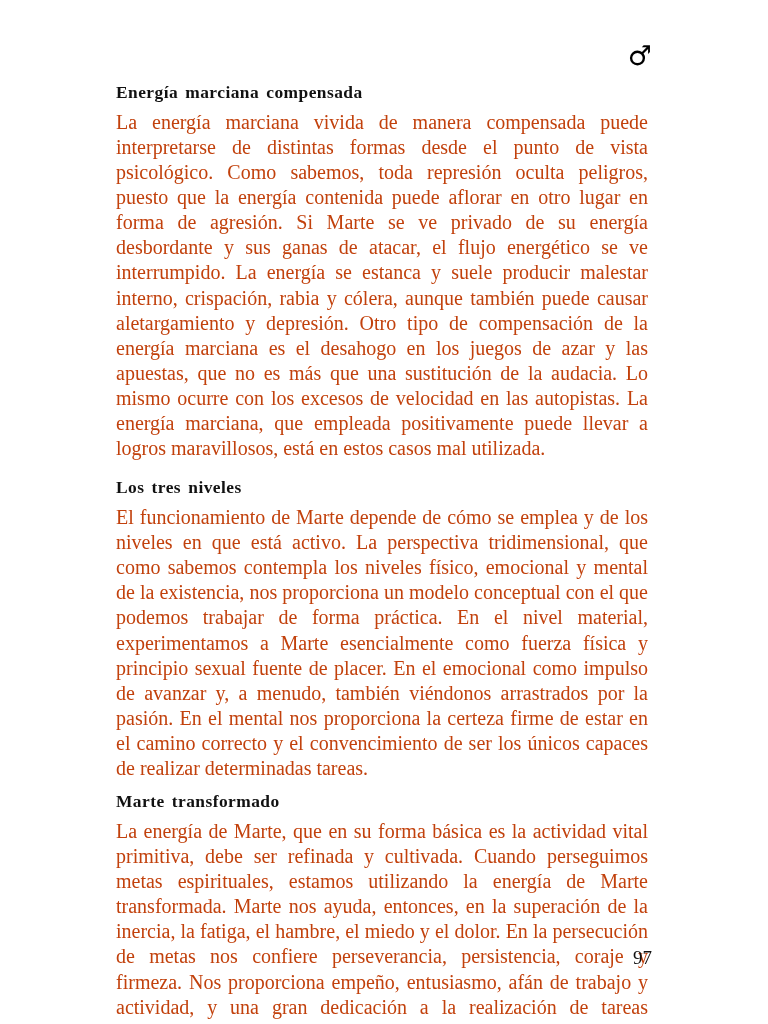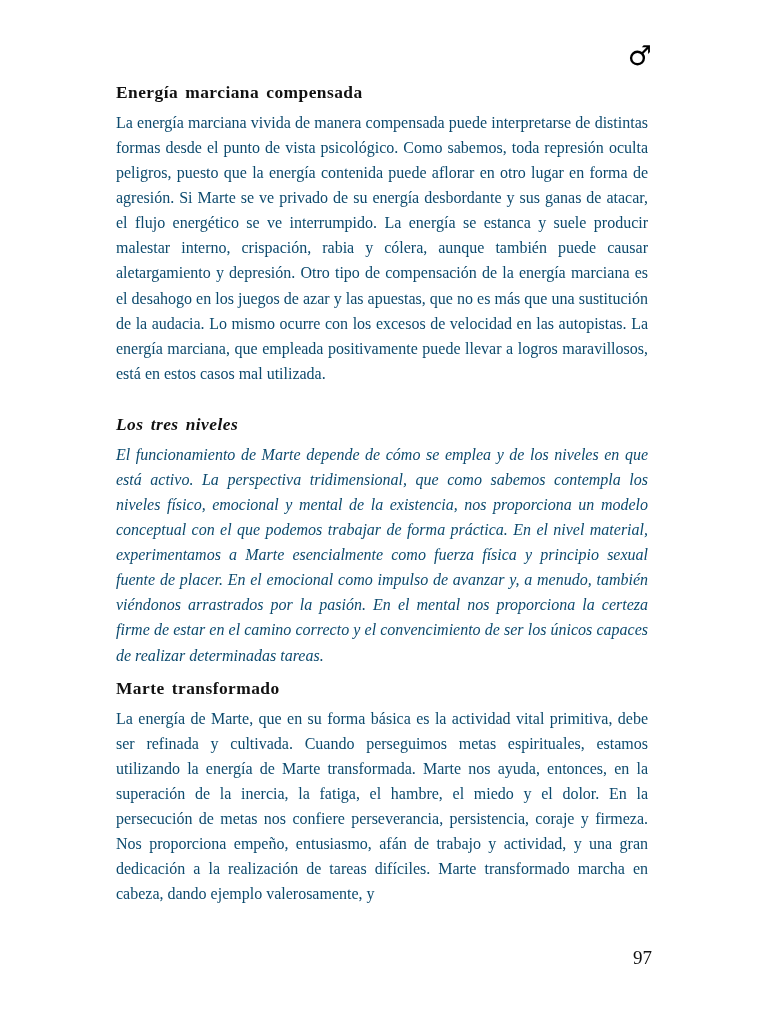--- a/index.html
+++ b/index.html
@@ -62,34 +62,34 @@
     letter-spacing: 0.45px;
     word-spacing: 2.4px;
     margin: 0 0 7px 0;
     padding: 0;
     text-align: left;
     color: #111111;
   }
 
   p.body-text {
     font-family: "Liberation Serif", "DejaVu Serif", serif;
-    font-size: 16px;
+    font-size: 20px;
     line-height: 25.1px;
     text-align: justify;
     text-justify: inter-word;
     margin: 0;
     padding: 0;
-    color: #0c4a6e;
+    color: #c2410c;
     hyphens: manual;
   }
 
   .section + .section {
     margin-top: 22px;
   }
-  .section.second { margin-top: 28px; font-style: italic; }
+  .section.second { margin-top: 16px; }
   .section.third  { margin-top: 10px; }
 
   
   .folio {
     position: absolute;
     left: 120px;
     width: 532px;
     top: 948px;
     text-align: right;
     font-family: "Liberation Serif", "DejaVu Serif", serif;

